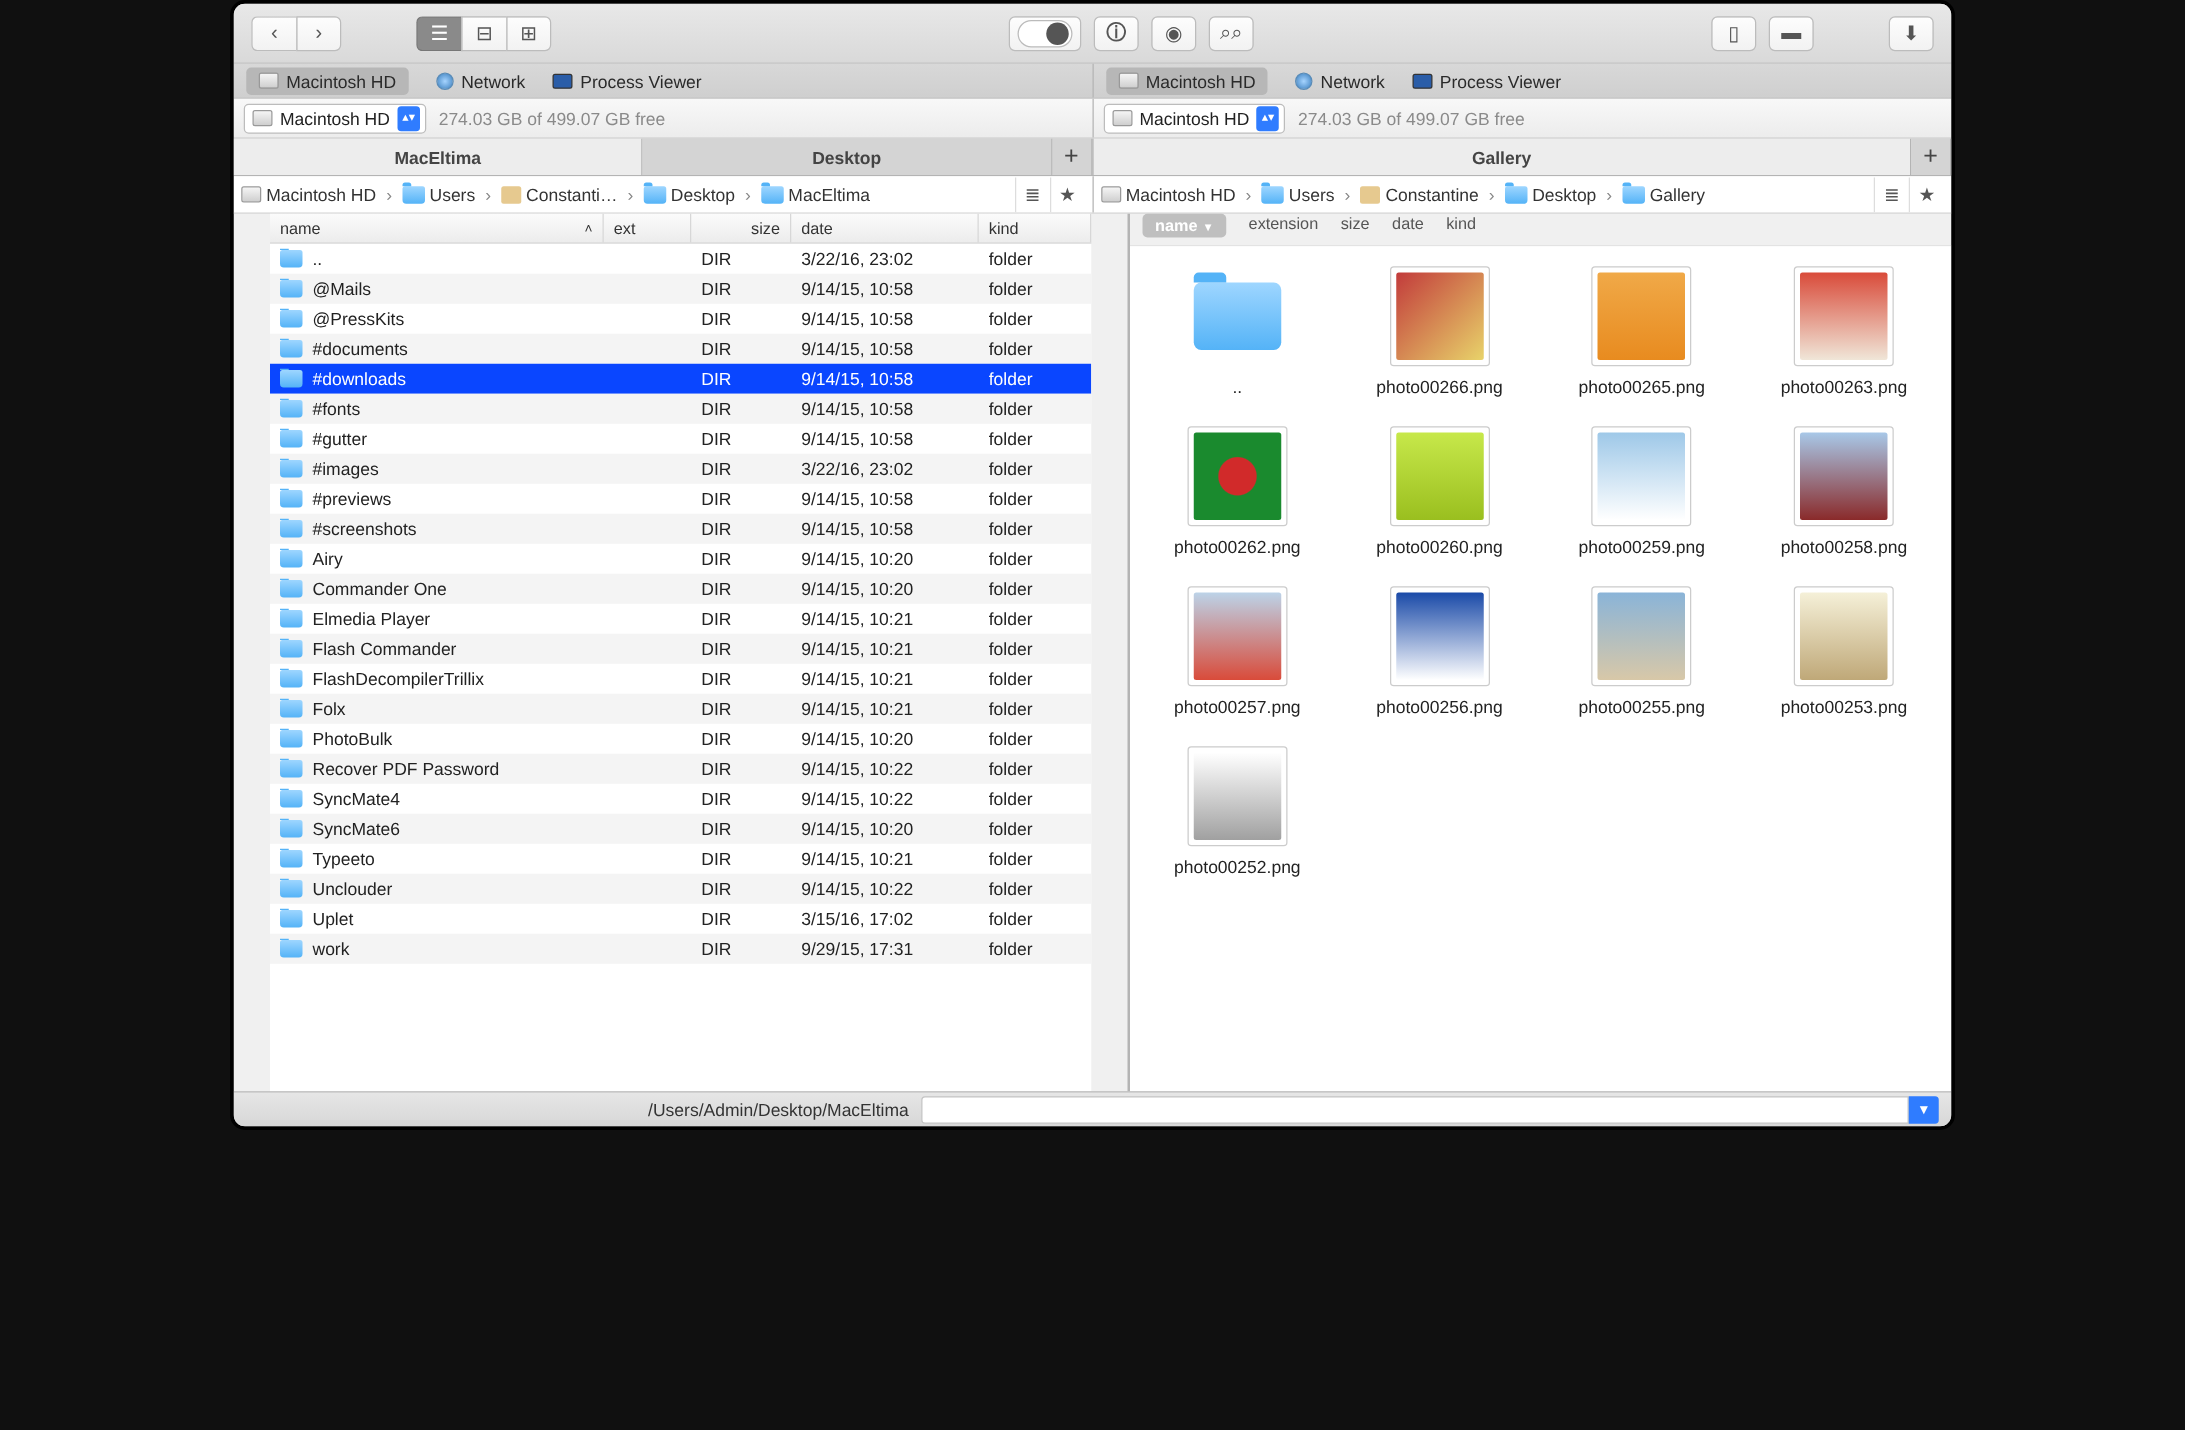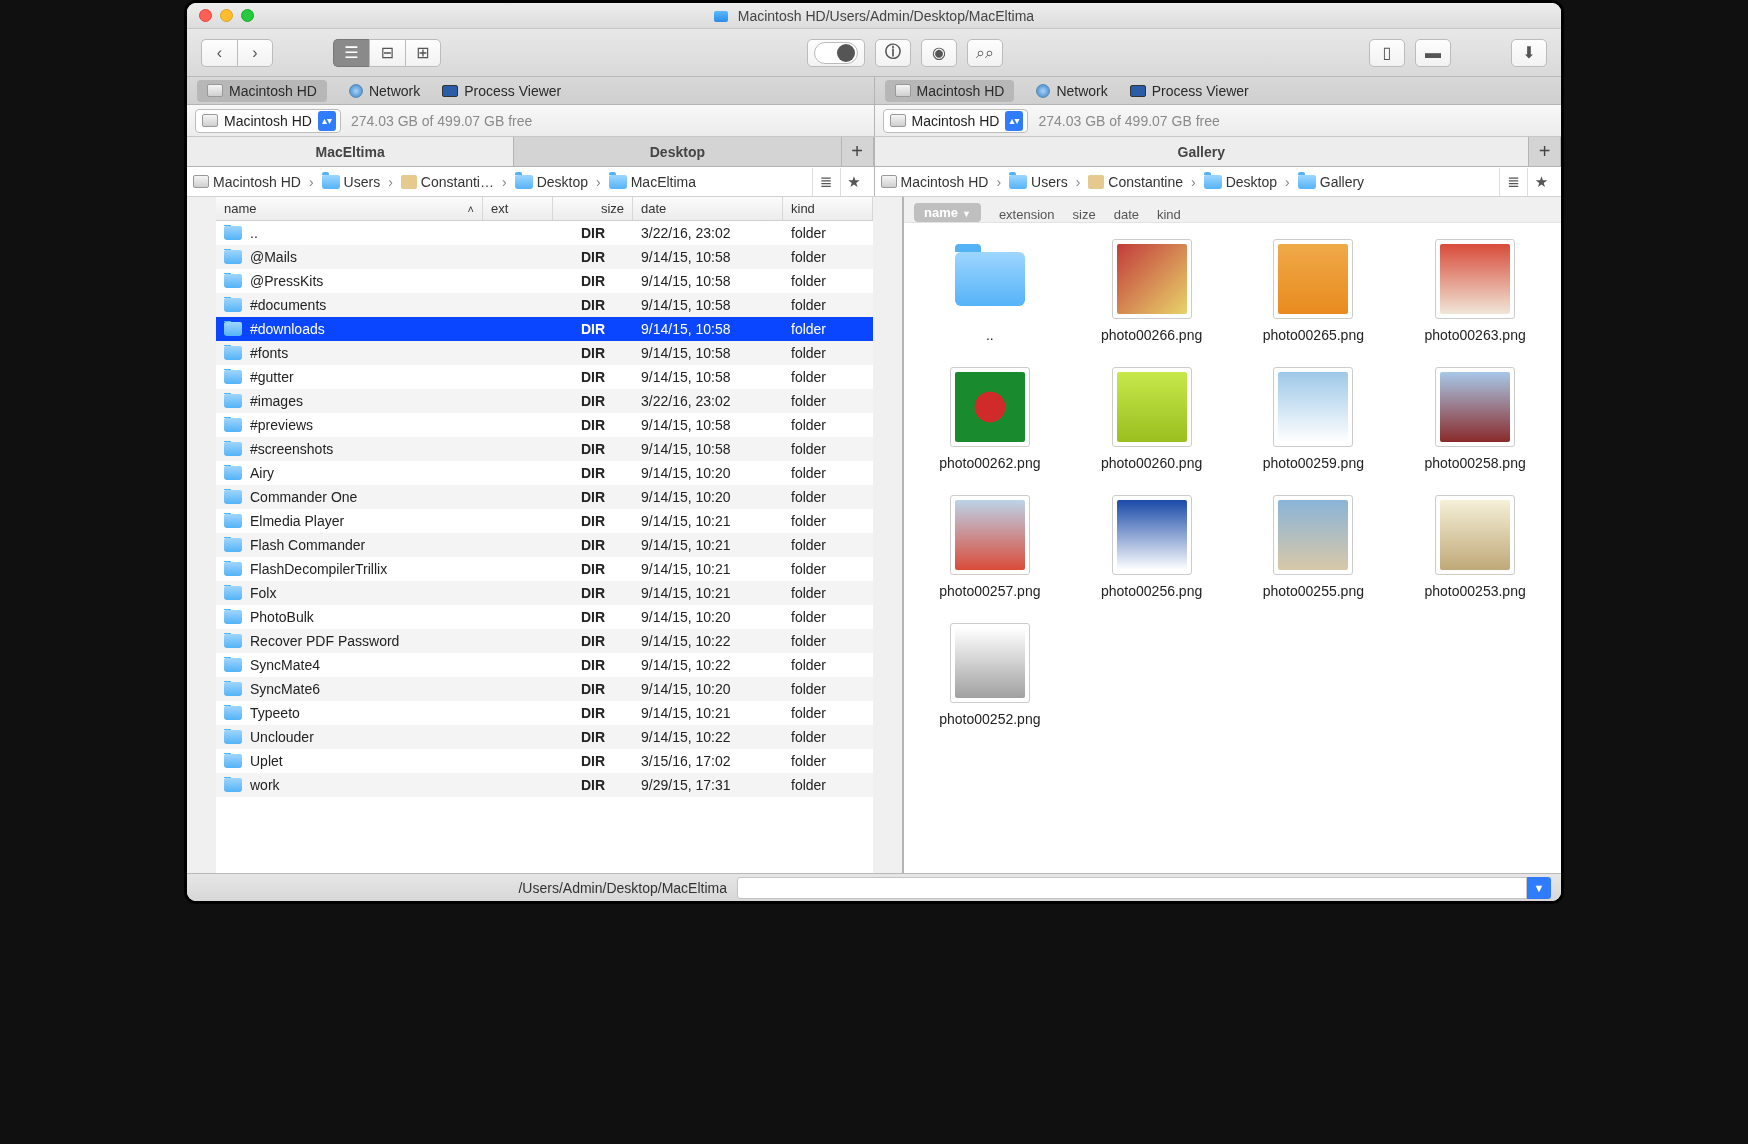--- a/index.html
+++ b/index.html
@@ -103,26 +103,26 @@
 .sortarrow { margin-left: auto; font-size: 11px; }
 
 
 .rows { flex: 1; overflow: auto; background: #fff; font-size: 14px; color: #222; }
 .row { height: 24px; display: flex; align-items: center; }
 .row:nth-child(even) { background: #f4f4f4; }
 .row.sel { background: #0a46ff; color: #fff; }
 .row .c { padding: 0 8px; overflow: hidden; white-space: nowrap; text-overflow: ellipsis; }
 .row .c.c-name { flex: 1; display: flex; align-items: center; gap: 8px; }
 .row .c.c-ext  { width: 70px; }
-.row .c.c-size { width: 80px; text-align: center; font-weight: bold; }
+.row .c.c-size { width: 80px; text-align: left; }
 .row .c.c-date { width: 150px; }
 .row .c.c-kind { width: 90px; }
 
 
-.gh { height: 26px; display: flex; align-items: flex-end; gap: 18px; padding: 0 10px; border-bottom: 1px solid #e3e3e3; font-size: 13px; color: #555; }
+.gh { height: 26px; display: flex; align-items: flex-start; gap: 18px; padding: 0 10px; border-bottom: 1px solid #e3e3e3; font-size: 13px; color: #555; }
 .pill { background: #bfbfbf; color: #fff; padding: 2px 10px; border-radius: 4px; font-weight:600; }
 .pill .dd { font-size: 9px; margin-left: 4px; }
 
 
 .grid { flex: 1; overflow: auto; background: #fff; padding: 16px 10px; }
 .gridinner { display: grid; grid-template-columns: repeat(4, 1fr); gap: 24px 10px; }
 .thumb { display: flex; flex-direction: column; align-items: center; font-size: 14px; color: #222; cursor: pointer; }
 .timg { width: 80px; height: 80px; border: 1px solid #ccc; border-radius: 3px; padding: 4px; background: #fff; display:flex; align-items:center; justify-content:center; }
 .timg .inner { width: 100%; height: 100%; border-radius: 2px; }
 .timg.folder .inner { background: linear-gradient(#9ed6ff,#54b3f7); border-radius: 6px; width: 70px; height: 54px; position:relative; }
@@ -136,31 +136,20 @@
 .pathinput { flex: 1; height: 22px; background:#fff; border:1px solid #c4c4c4; border-radius:3px 0 0 3px; }
 .pathdd { width: 24px; height: 22px; background: #2f7cff; border-radius: 0 3px 3px 0; color:#fff; display:flex; align-items:center; justify-content:center; font-size:11px; }
 
 .vdiv { width: 1px; background: #b4b4b4; }
 </style>
 </head>
 <body>
 
 <div class="window">
 
-  <div class="titlebar">
-    <div class="traffic">
-      <div class="tl r"></div>
-      <div class="tl y"></div>
-      <div class="tl g"></div>
-    </div>
-    <div class="title">
-      <span class="title-icon"></span>
-      <span>Macintosh HD/Users/Admin/Desktop/MacEltima</span>
-    </div>
-  </div>
 
   <div class="toolbar">
     <div class="seggroup">
       <div class="tbbtn sq">‹</div>
       <div class="tbbtn sq">›</div>
     </div>
     <div style="width:40px"></div>
     <div class="seggroup">
       <div class="tbbtn sq active">☰</div>
       <div class="tbbtn sq">⊟</div>

